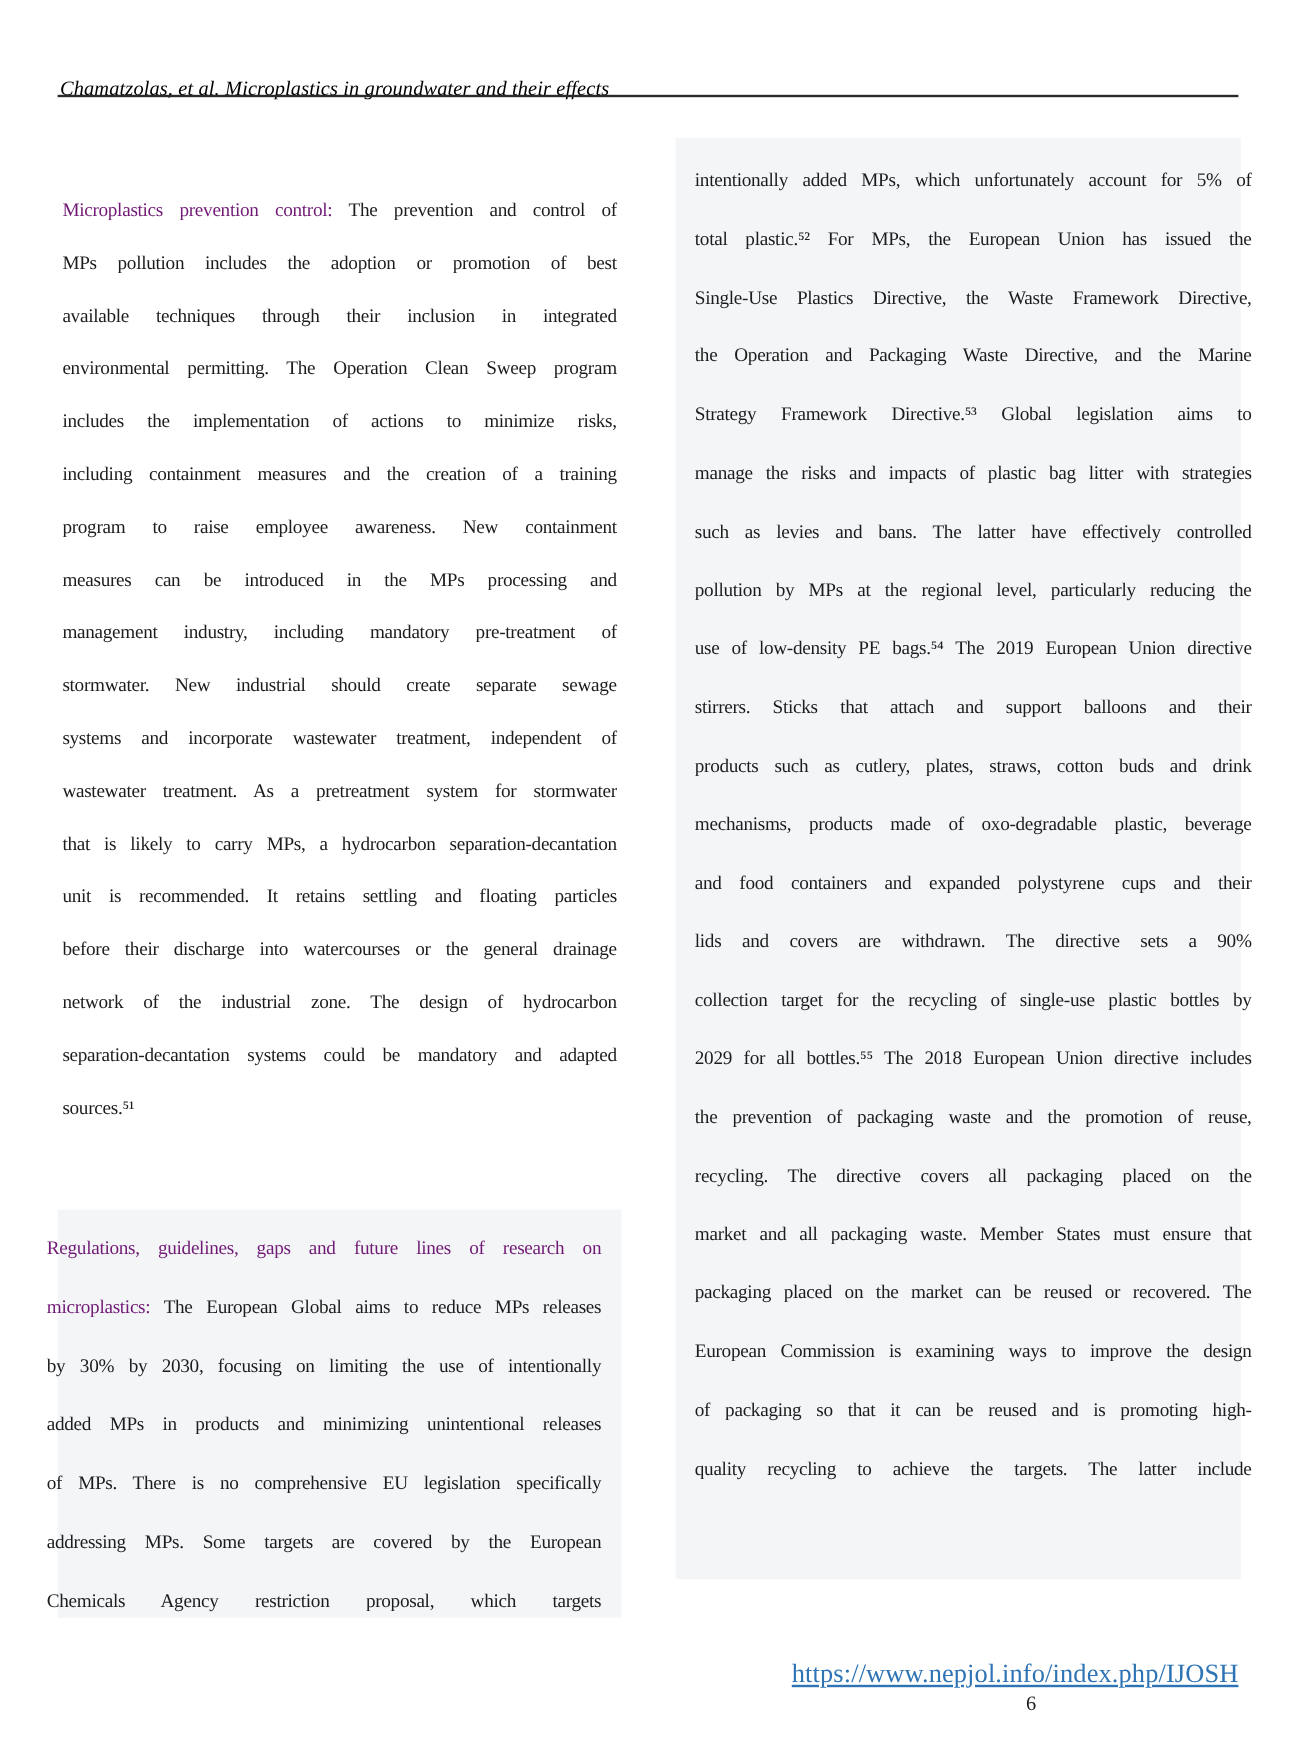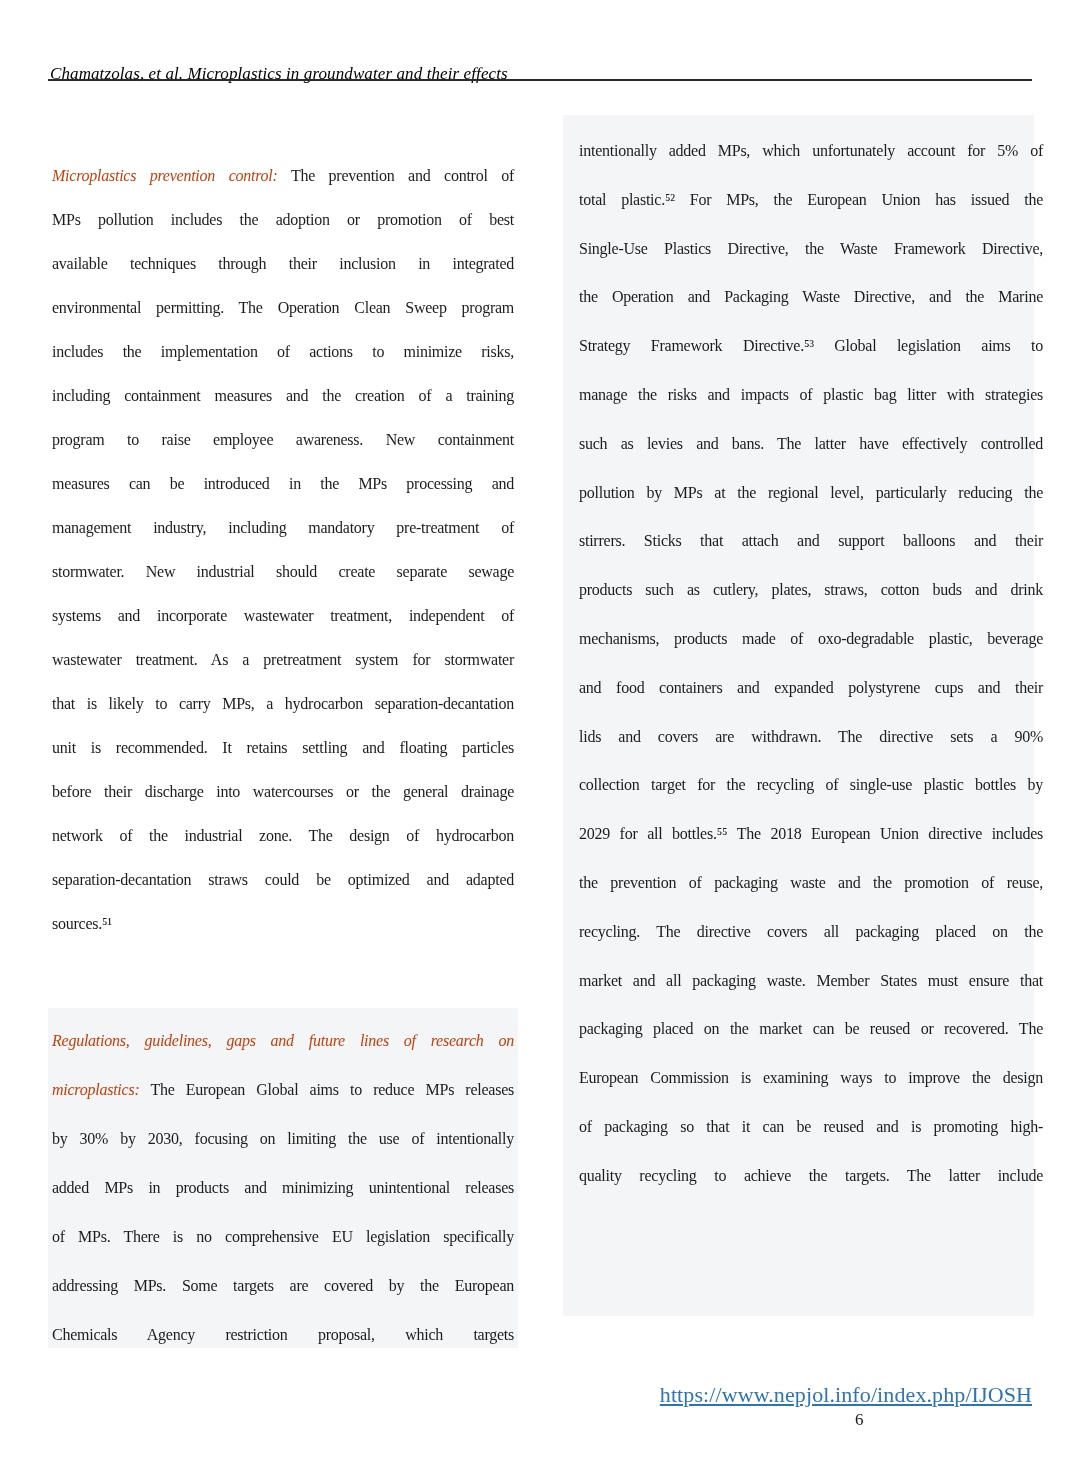--- a/index.html
+++ b/index.html
@@ -37,30 +37,30 @@
   .hl-right { left: 563px; top: 115px; width: 471px; height: 1201px; }
   .hl-left  { left: 48px;  top: 1008px; width: 470px; height: 340px; }
   .col {
     position: absolute;
     font-size: 16px;
     letter-spacing: -0.25px;
     word-spacing: -1px;
     color: #1c1c1c;
   }
   .col-left-1  { left: 52px;  top: 154px;  width: 462px; line-height: 44px; }
-  .col-left-2  { left: 52px;  top: 1016px; width: 462px; line-height: 49px; }
+  .col-left-2  { left: 39px;  top: 1016px; width: 462px; line-height: 49px; }
   .col-right   { left: 566px; top: 127px;  width: 464px; line-height: 48.8px; margin-left: 13px; }
   .jline {
     text-align: justify;
     text-align-last: justify;
   }
   .jline.endline {
     text-align-last: left;
   }
-  .blue { color: #c2410c; font-style: italic; }
+  .blue { color: #701a75; }
   .footer-link {
     position: absolute;
     right: 48px;
     top: 1382px;
     font-size: 22px;
     color: #2e74b5;
     text-decoration: underline;
     letter-spacing: 0.1px;
   }
   .page-number {
@@ -93,21 +93,21 @@
         <div class="jline">program to raise employee awareness. New containment</div>
         <div class="jline">measures can be introduced in the MPs processing and</div>
         <div class="jline">management industry, including mandatory pre-treatment of</div>
         <div class="jline">stormwater. New industrial should create separate sewage</div>
         <div class="jline">systems and incorporate wastewater treatment, independent of</div>
         <div class="jline">wastewater treatment. As a pretreatment system for stormwater</div>
         <div class="jline">that is likely to carry MPs, a hydrocarbon separation-decantation</div>
         <div class="jline">unit is recommended. It retains settling and floating particles</div>
         <div class="jline">before their discharge into watercourses or the general drainage</div>
         <div class="jline">network of the industrial zone. The design of hydrocarbon</div>
-        <div class="jline">separation-decantation straws could be optimized and adapted</div>
+        <div class="jline">separation-decantation systems could be mandatory and adapted</div>
       </div>
     <div class="jline endline">sources.⁵¹</div>
   </div>
 
   <div class="col col-left-2">
     <div class="jline blue">Regulations, guidelines, gaps and future lines of research on</div>
     <div class="jline"><span class="blue">microplastics:</span> <span>The European Global aims to reduce MPs releases</span></div>
     <div>
         <div class="jline">by 30% by 2030, focusing on limiting the use of intentionally</div>
         <div class="jline">added MPs in products and minimizing unintentional releases</div>
@@ -120,20 +120,21 @@
   <div class="col col-right">
     <div>
         <div class="jline">intentionally added MPs, which unfortunately account for 5% of</div>
         <div class="jline">total plastic.⁵² For MPs, the European Union has issued the</div>
         <div class="jline">Single-Use Plastics Directive, the Waste Framework Directive,</div>
         <div class="jline">the Operation and Packaging Waste Directive, and the Marine</div>
         <div class="jline">Strategy Framework Directive.⁵³ Global legislation aims to</div>
         <div class="jline">manage the risks and impacts of plastic bag litter with strategies</div>
         <div class="jline">such as levies and bans. The latter have effectively controlled</div>
         <div class="jline">pollution by MPs at the regional level, particularly reducing the</div>
+        <div class="jline">use of low-density PE bags.⁵⁴ The 2019 European Union directive</div>
         <div class="jline">stirrers. Sticks that attach and support balloons and their</div>
         <div class="jline">products such as cutlery, plates, straws, cotton buds and drink</div>
         <div class="jline">mechanisms, products made of oxo-degradable plastic, beverage</div>
         <div class="jline">and food containers and expanded polystyrene cups and their</div>
         <div class="jline">lids and covers are withdrawn. The directive sets a 90%</div>
         <div class="jline">collection target for the recycling of single-use plastic bottles by</div>
         <div class="jline">2029 for all bottles.⁵⁵ The 2018 European Union directive includes</div>
         <div class="jline">the prevention of packaging waste and the promotion of reuse,</div>
         <div class="jline">recycling. The directive covers all packaging placed on the</div>
         <div class="jline">market and all packaging waste. Member States must ensure that</div>

